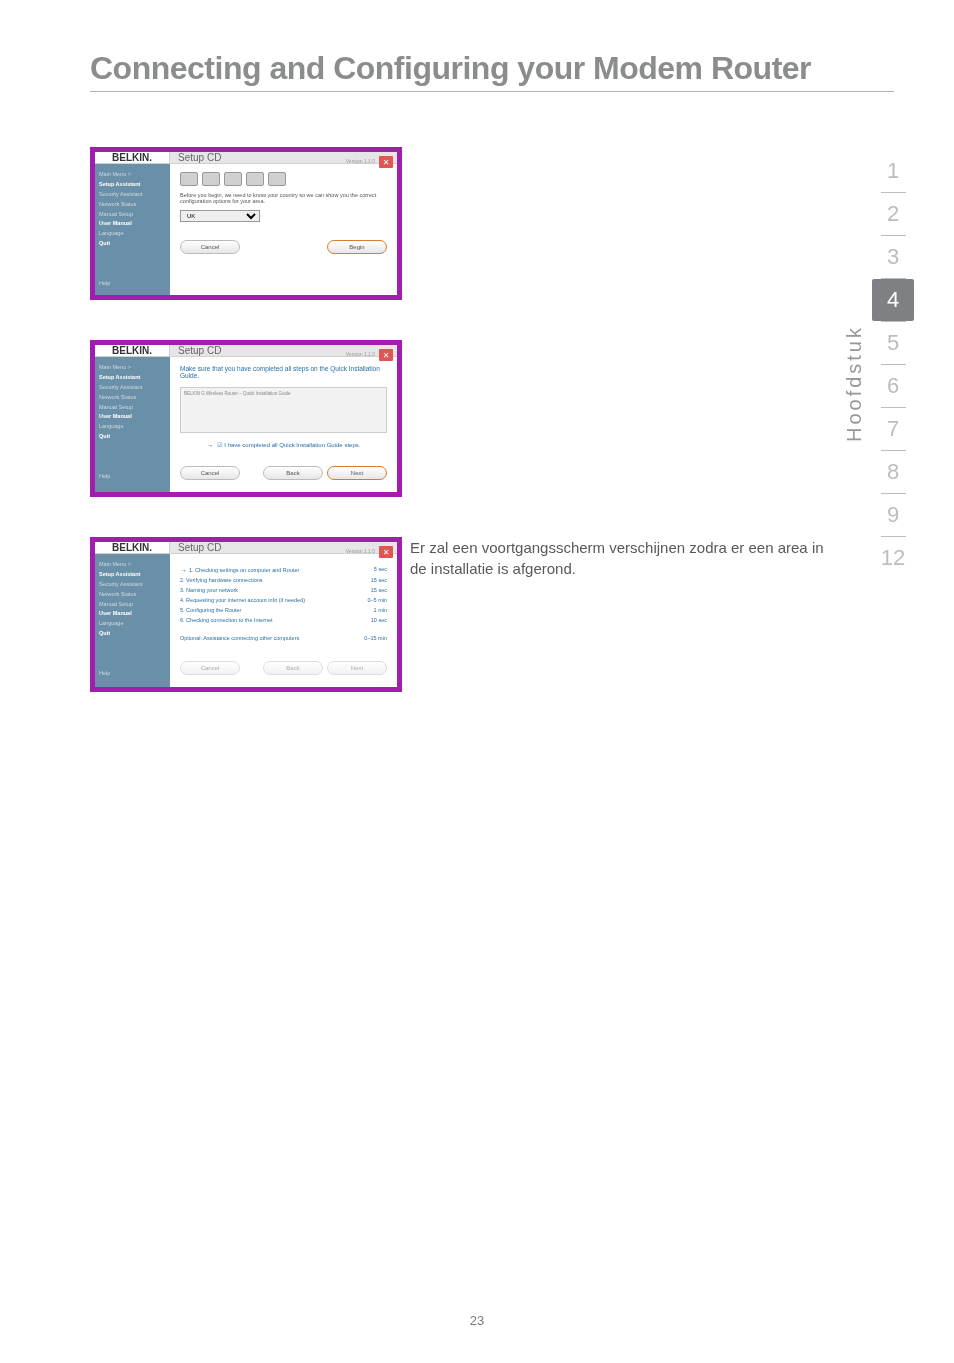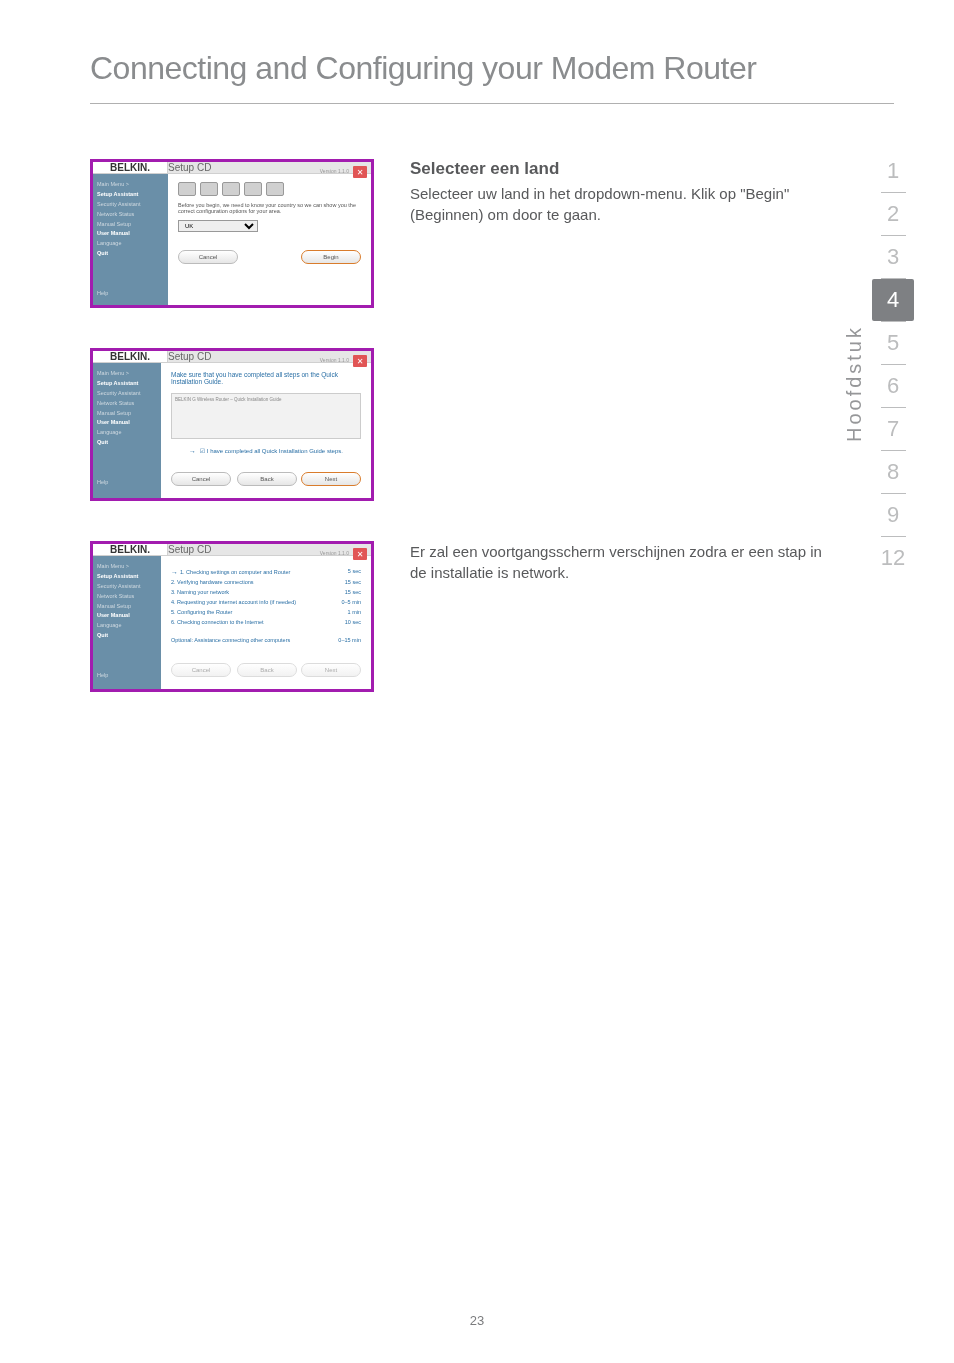--- a/index.html
+++ b/index.html
@@ -1,32 +1,32 @@
 <!DOCTYPE html>
 <html><head>
   <meta charset="utf-8">
   <style>
     * { margin: 0; padding: 0; box-sizing: border-box; }
     body { font-family: Arial, Helvetica, sans-serif; width: 954px; height: 1363px; background: #fff; position: relative; }
     .page { padding: 50px 60px 40px 90px; position: relative; }
-    .title { font-size: 32px; font-weight: 400; color: #8a8c8e; letter-spacing: -0.5px; margin-bottom: 16px; }
+    .title { font-size: 32px; font-weight: 700; color: #8a8c8e; letter-spacing: -0.5px; margin-bottom: 4px; }
     .title-underline { height: 1px; background: #b0b0b0; width: 100%; margin-bottom: 55px; }
 
     .content-row { display: flex; gap: 30px; margin-bottom: 40px; align-items: flex-start; }
     .shot-col { width: 290px; flex-shrink: 0; }
     .txt-col { flex: 1; padding-right: 60px; }
 
     .txt-col h2 { font-size: 17px; font-weight: bold; color: #58595b; margin-bottom: 4px; }
     .txt-col p { font-size: 15px; color: #58595b; line-height: 1.4; }
 
     
-    .shot { border: 3px solid #a21caf; background: #fff; width: 284px; }
+    .shot { border: 5px solid #a21caf; background: #fff; width: 312px; }
     .shot-header { display: flex; align-items: stretch; }
     .shot-logo { width: 75px; background: #fff; font-weight: bold; font-size: 10px; color: #333; display: flex; align-items: center; justify-content: center; border-right: 1px solid #d0d0d0; border-bottom: 1px solid #d0d0d0; }
-    .shot-title { flex: 1; background: #e6e6e6; border-bottom: 1px solid #d0d0d0; font-size: 10px; color: #666; display: flex; align-items: center; padding-left: 0; position: relative; text-align: right; }
+    .shot-title { flex: 1; background: #e6e6e6; border-bottom: 1px solid #d0d0d0; font-size: 10px; color: #666; display: flex; align-items: center; padding-left: 8px; position: relative; text-align: right; }
     .shot-close { position: absolute; right: 4px; top: 4px; width: 14px; height: 12px; background: #e15555; color: #fff; font-size: 8px; display: flex; align-items: center; justify-content: center; border-radius: 1px; }
     .shot-version { font-size: 5px; color: #999; position: absolute; right: 22px; top: 6px; }
     .shot-body { display: flex; }
     .shot-side { width: 75px; background: #6a8fa8; color: #cfd9e0; font-size: 5.5px; padding: 6px 4px; line-height: 1.8; }
     .shot-side div { white-space: nowrap; overflow: hidden; }
     .shot-side .active { color: #fff; font-weight: bold; }
     .shot-side .help { margin-top: 30px; color: #cfd9e0; }
     .shot-main { flex: 1; padding: 8px 10px 12px; font-size: 6px; color: #666; background: #fff; }
     .shot-main .msg { color: #2a6fa5; font-size: 6.5px; margin-bottom: 8px; }
     .shot-main .icons { display: flex; gap: 4px; margin-bottom: 6px; align-items: center; }
@@ -95,24 +95,20 @@
               <option>UK</option>
             </select>
             <div class="shot-btns">
               <div class="shot-btn">Cancel</div>
               <div class="shot-btn outlined">Begin</div>
             </div>
           </div>
         </div>
       </div>
     </div>
-    <div class="txt-col">
-      <h2>Selecteer een land</h2>
-      <p>Selecteer uw land in het dropdown-menu. Klik op "Begin" (Beginnen) om door te gaan.</p>
-    </div>
   </div>
 
   <div class="content-row">
     <div class="shot-col">
       <div class="shot">
         <div class="shot-header">
           <div class="shot-logo">BELKIN.</div>
           <div class="shot-title">
             <span>Setup CD</span>
             <span class="shot-version">Version 1.1.0</span>
@@ -211,21 +207,21 @@
               <div style="display:flex;gap:4px">
                 <div class="shot-btn" style="opacity:.5">Back</div>
                 <div class="shot-btn" style="opacity:.5">Next</div>
               </div>
             </div>
           </div>
         </div>
       </div>
     </div>
     <div class="txt-col">
-      <p>Er zal een voortgangsscherm verschijnen zodra er een stap in de installatie is network.</p>
+      <p>Er zal een voortgangsscherm verschijnen zodra er een area in de installatie is afgerond.</p>
     </div>
   </div>
 </div>
 
 <div class="chapter-nav">
   <div class="num">1</div>
     <div class="div"></div>
   <div class="num">2</div>
     <div class="div"></div>
   <div class="num">3</div>

